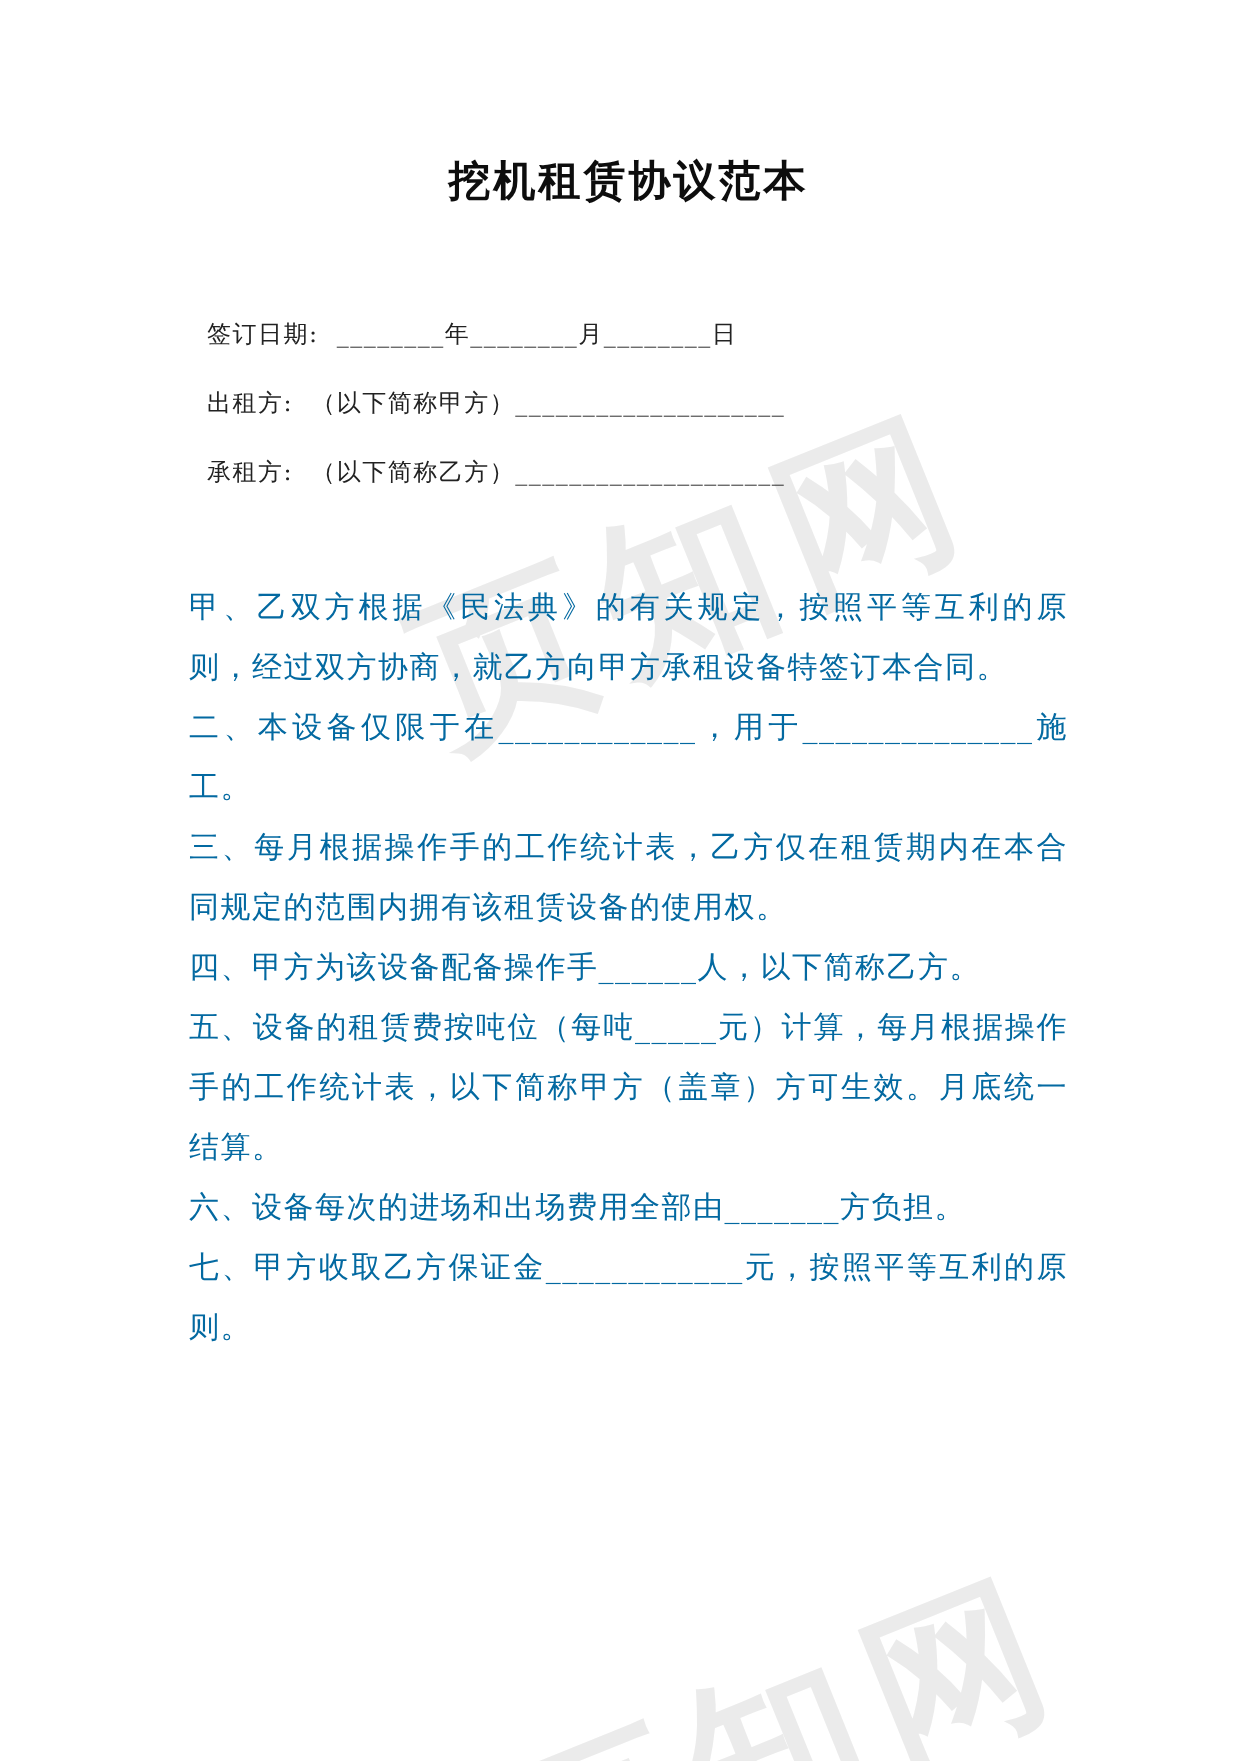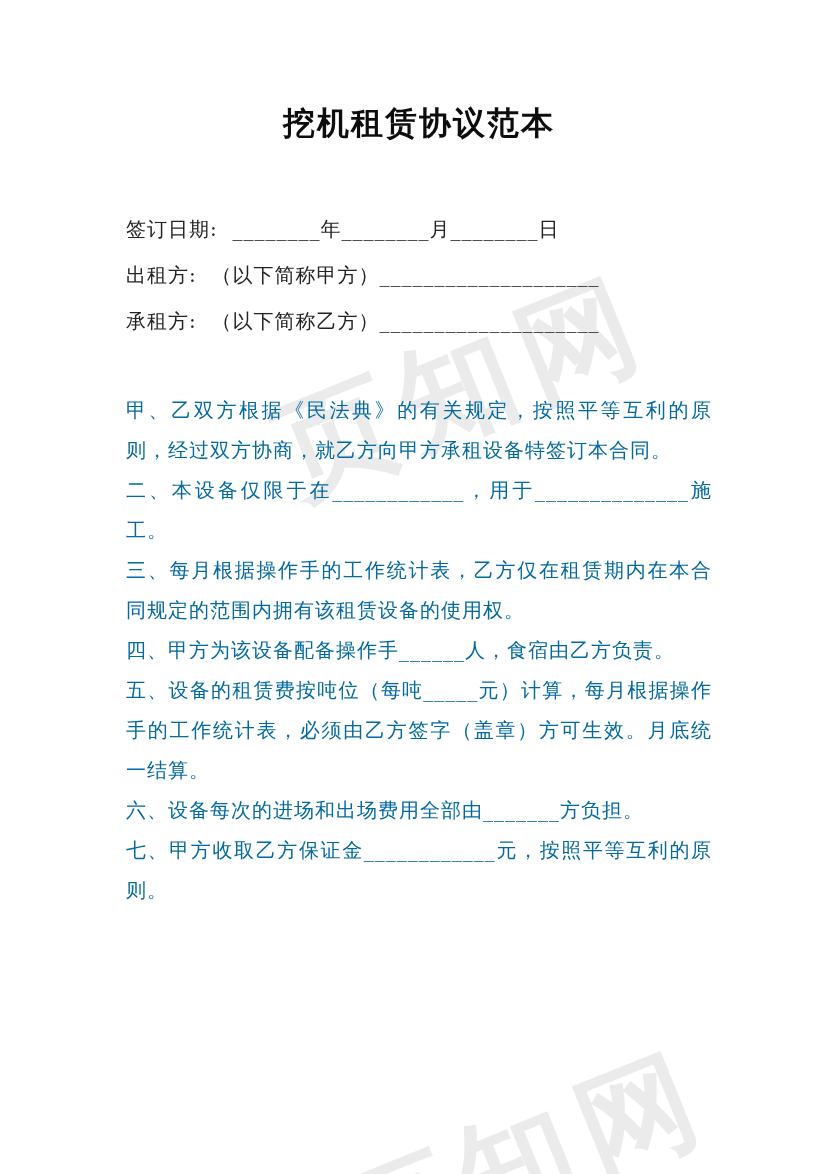--- a/index.html
+++ b/index.html
@@ -31,33 +31,34 @@
   }
   .watermark-center { left: 270px; top: 310px; }
   .watermark-bottom { left: 330px; top: 1085px; }
   .content {
     position: relative;
     z-index: 1;
     padding: 102px 118px 0 126px;
   }
   .title {
     text-align: center;
-    font-size: 32px;
+    font-size: 28px;
     font-weight: 700;
     letter-spacing: 2px;
     color: #0d0d0d;
     font-family: "DejaVu Sans", "Liberation Sans", sans-serif;
   }
   .meta { margin-top: 60px; }
   .meta-line {
-    font-size: 20px;
+    font-size: 16px;
     line-height: 46px;
     letter-spacing: 1px;
     white-space: pre;
     color: #222222;
+    margin-left: 12px;
   }
   .clauses { margin-top: 46px; }
   .para {
     font-size: 20px;
     line-height: 40px;
     letter-spacing: 1px;
     text-align: justify;
     color: #0369a1;
   }
 </style>
@@ -77,20 +78,20 @@
     <div class="meta">
       <p class="meta-line">签订日期:  ________年________月________日</p>
       <p class="meta-line">出租方:  （以下简称甲方）____________________</p>
       <p class="meta-line">承租方:  （以下简称乙方）____________________</p>
     </div>
 
     <div class="clauses">
       <p class="para">甲、乙双方根据《民法典》的有关规定，按照平等互利的原则，经过双方协商，就乙方向甲方承租设备特签订本合同。</p>
       <p class="para">二、本设备仅限于在____________，用于______________施工。</p>
       <p class="para">三、每月根据操作手的工作统计表，乙方仅在租赁期内在本合同规定的范围内拥有该租赁设备的使用权。</p>
-      <p class="para">四、甲方为该设备配备操作手______人，食宿由乙方负责。</p>
-      <p class="para">五、设备的租赁费按吨位（每吨_____元）计算，每月根据操作手的工作统计表，必须由乙方签字（盖章）方可生效。月底统一结算。</p>
+      <p class="para">四、甲方为该设备配备操作手______人，以下简称乙方。</p>
+      <p class="para">五、设备的租赁费按吨位（每吨_____元）计算，每月根据操作手的工作统计表，以下简称甲方（盖章）方可生效。月底统一结算。</p>
       <p class="para">六、设备每次的进场和出场费用全部由_______方负担。</p>
       <p class="para">七、甲方收取乙方保证金____________元，按照平等互利的原则。</p>
     </div>
 
   </div>
 </div>
 
 </body></html>

